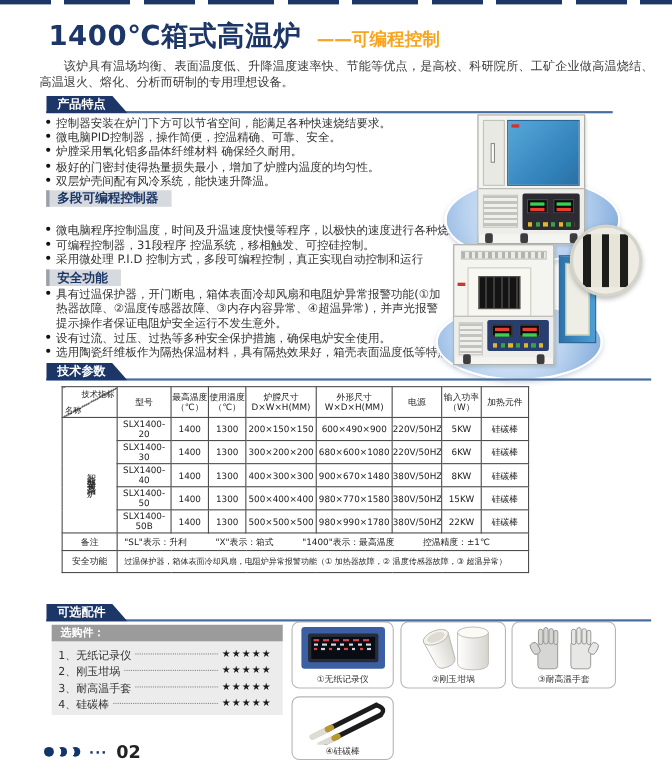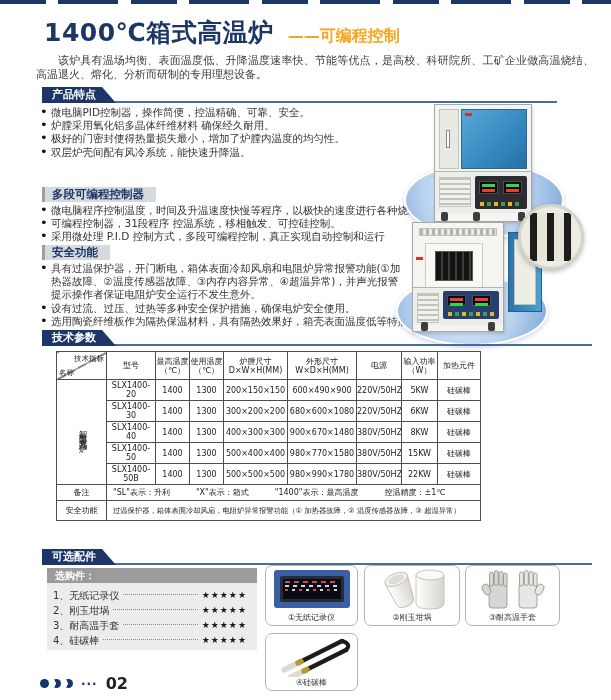--- a/index.html
+++ b/index.html
@@ -120,27 +120,28 @@
   <div class="top-strip"></div>
 
   <div class="title-row">
     <span class="title">1400℃箱式高温炉</span><span class="subtitle">——可编程控制</span>
   </div>
   <p class="intro">该炉具有温场均衡、表面温度低、升降温度速率快、节能等优点，是高校、科研院所、工矿企业做高温烧结、高温退火、熔化、分析而研制的专用理想设备。</p>
 
   <div class="badge" style="top:87px;">产品特点</div>
   <div class="badge-line" style="top:101px; width:515px;"></div>
   <ul class="bullets" style="left:40px; top:106px; width:400px;">
+    <li>控制器安装在炉门下方可以节省空间，能满足各种快速烧结要求。</li>
     <li>微电脑PID控制器，操作简便，控温精确、可靠、安全。</li>
     <li>炉膛采用氧化铝多晶体纤维材料 确保经久耐用。</li>
     <li>极好的门密封使得热量损失最小，增加了炉膛内温度的均匀性。</li>
     <li>双层炉壳间配有风冷系统，能快速升降温。</li>
   </ul>
 
-  <div class="subhead" style="top:187px;">多段可编程控制器</div>
+  <div class="subhead" style="top:173px;">多段可编程控制器</div>
   <ul class="bullets" style="left:40px; top:204px; width:430px;">
     <li>微电脑程序控制温度，时间及升温速度快慢等程序，以极快的速度进行各种烧结试验。</li>
     <li>可编程控制器，31段程序 控温系统，移相触发、可控硅控制。</li>
     <li>采用微处理 P.I.D 控制方式，多段可编程控制，真正实现自动控制和运行</li>
   </ul>
 
   <div class="subhead" style="top:245px;">安全功能</div>
   <ul class="bullets" style="left:40px; top:262px; width:400px;">
     <li>具有过温保护器，开门断电，箱体表面冷却风扇和电阻炉异常报警功能(①加
 热器故障、②温度传感器故障、③内存内容异常、④超温异常)，并声光报警

